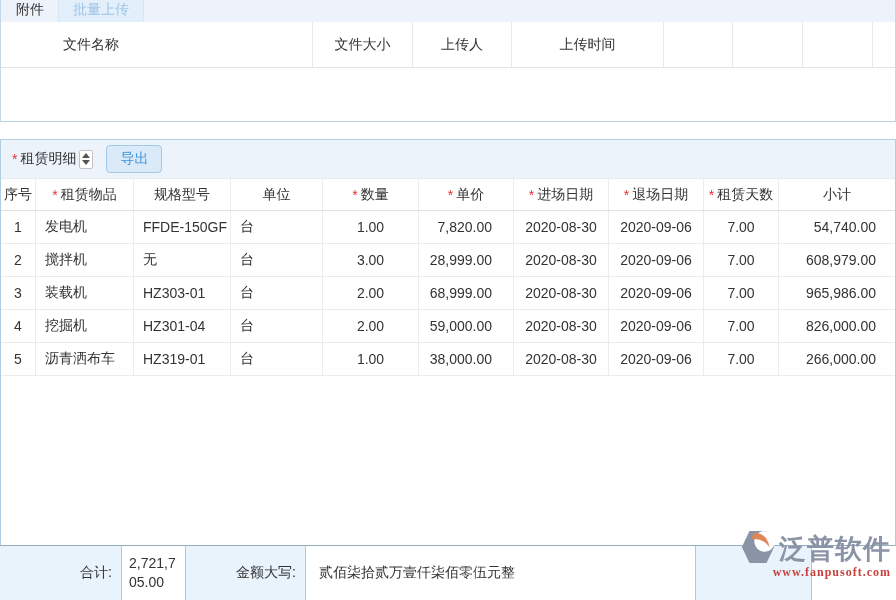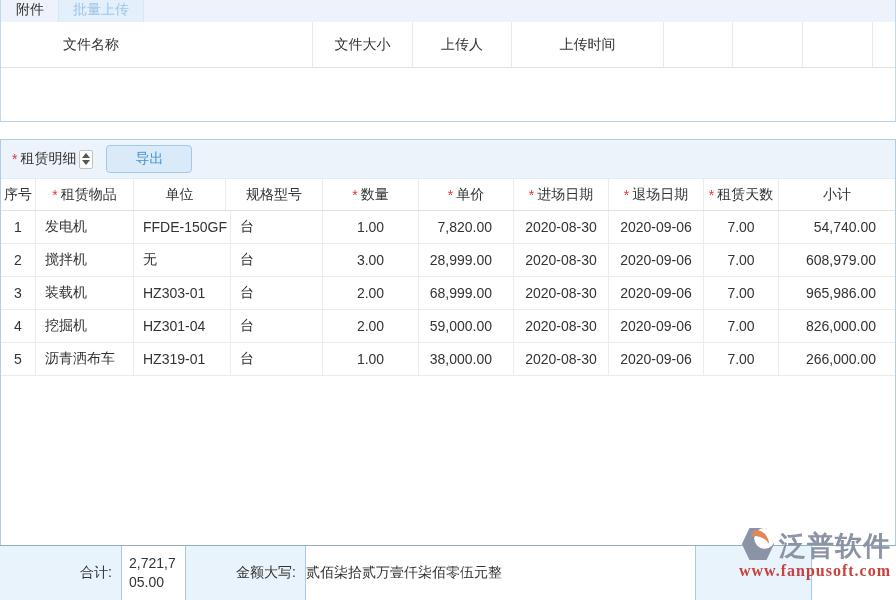--- a/index.html
+++ b/index.html
@@ -35,21 +35,21 @@
     padding-left:11px; border-bottom:1px solid #e2ecf6; }
   .req { color:#e8322e; margin-right:3px; }
   .section-title { color:#333; }
   .stepper { width:14px; height:19px; margin-left:3px; background:#fff;
     border:1px solid #c3c3c3; border-radius:2px; display:flex; flex-direction:column;
     align-items:center; justify-content:center; cursor:pointer; }
   .tri-up { width:0; height:0; border-left:4px solid transparent; border-right:4px solid transparent;
     border-bottom:5px solid #555; margin-bottom:2px; }
   .tri-down { width:0; height:0; border-left:4px solid transparent; border-right:4px solid transparent;
     border-top:5px solid #555; }
-  .btn-export { margin-left:13px; padding:4px 28px; background:#daeaf8;
+  .btn-export { margin-left:13px; padding:4px 13px; background:#daeaf8;
     border:1px solid #a3c9e8; border-radius:4px; color:#4193d5; cursor:pointer; }
 
   .rental-header { height:32px; display:flex; background:#fff; border-bottom:1px solid #e0e0e0; }
   .rrow { height:33px; display:flex; background:#fff; border-bottom:1px solid #ebebeb; }
   .rcell { display:flex; align-items:center; border-right:1px solid #ececec;
     color:#333; white-space:nowrap; overflow:hidden; }
   .rcell:last-child { border-right:none; }
   .rcell.c0 { width:35px;  justify-content:center; }
   .rcell.c1 { width:98px;  padding-left:9px; }
   .rcell.c2 { width:97px;  padding-left:9px; }
@@ -64,30 +64,30 @@
   .rental-body-rest { flex:1; background:#fff; }
 
   
   .footer { position:absolute; left:0; bottom:0; width:896px; height:55px;
     background:#e9f3fb; border-top:1px solid #93afbd; display:flex; }
   .fcell { display:flex; align-items:center; border-right:1px solid #a6cbe2;padding-left:12px; }
   .fcell.f0 { width:122px; justify-content:flex-end; padding-right:9px; }
   .fcell.f1 { width:64px;  background:#fff; padding:0 7px; align-items:center; }
   .fcell.f1 .wrapnum { word-break:break-all; line-height:19px; }
   .fcell.f2 { width:120px; justify-content:flex-end; padding-right:9px; }
-  .fcell.f3 { width:390px; background:#fff; padding-left:0;text-align:center; }
+  .fcell.f3 { width:390px; background:#fff; padding-left:13px;text-align:center; }
   .fcell.f4 { width:116px; }
   .fcell.f5 { flex:1; background:#fff; border-right:none; }
 
   
   .logo { position:absolute; right:5px; bottom:20px; display:flex;
     flex-direction:column; align-items:flex-end; pointer-events:none; }
   .logo-row { display:flex; align-items:center; }
   .logo-text { font-size:27px; font-weight:bold; color:#8b93a6; letter-spacing:1px; margin-left:2px; }
-  .logo-url { font-size:16px; font-weight:bold; color:#c9403c; letter-spacing:1px;
+  .logo-url { font-size:12px; font-weight:bold; color:#c9403c; letter-spacing:1px;
     font-family:"Liberation Serif","DejaVu Serif",serif; margin-top:-3px; }
 </style>
 </head>
 <body>
 
 <div class="page">
 
   <div class="top-panel">
     <div class="tabbar">
       <div class="tab">附件</div>
@@ -114,22 +114,22 @@
       <span class="section-title">租赁明细</span>
       <span class="stepper">
         <span class="tri-up"></span>
         <span class="tri-down"></span>
       </span>
       <span class="btn-export">导出</span>
     </div>
     <div class="rental-header">
         <div class="rcell h c0">序号</div>
         <div class="rcell h c1"><span class="req">*</span>租赁物品</div>
+        <div class="rcell h c2">规格型号</div>
         <div class="rcell h c3">单位</div>
-        <div class="rcell h c2">规格型号</div>
         <div class="rcell h c4"><span class="req">*</span>数量</div>
         <div class="rcell h c5"><span class="req">*</span>单价</div>
         <div class="rcell h c6"><span class="req">*</span>进场日期</div>
         <div class="rcell h c7"><span class="req">*</span>退场日期</div>
         <div class="rcell h c8"><span class="req">*</span>租赁天数</div>
         <div class="rcell h c9">小计</div>
       </div>
     <div>
         <div class="rrow">
           <div class="rcell c0">1</div>

